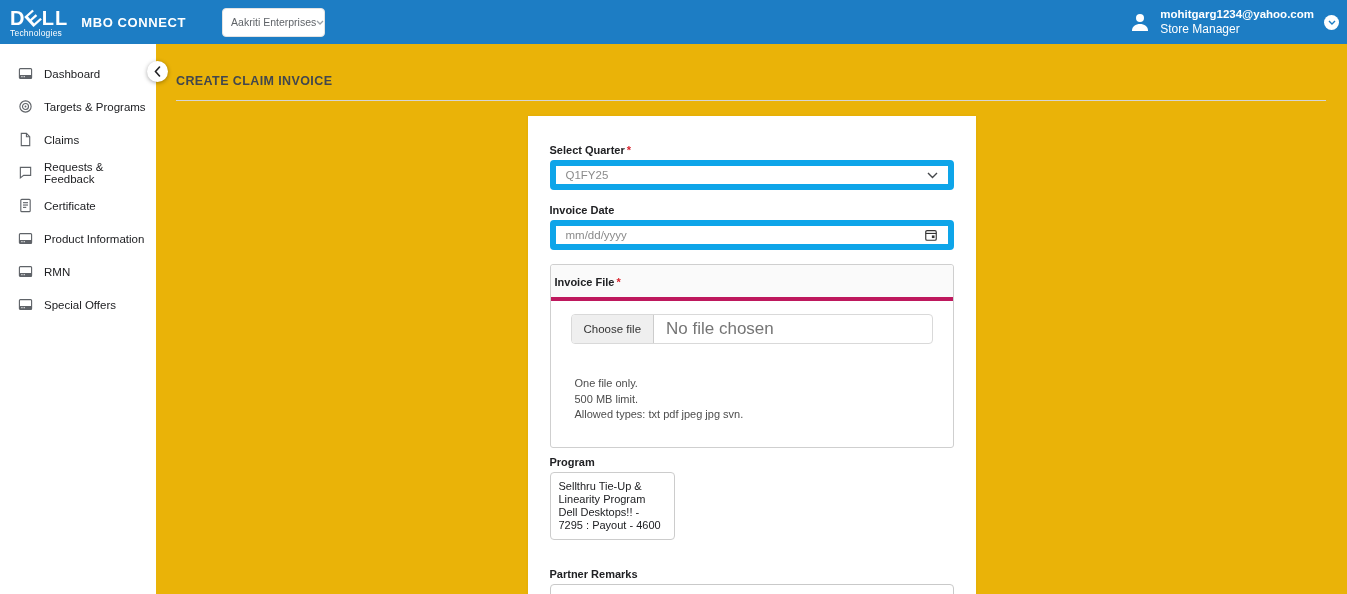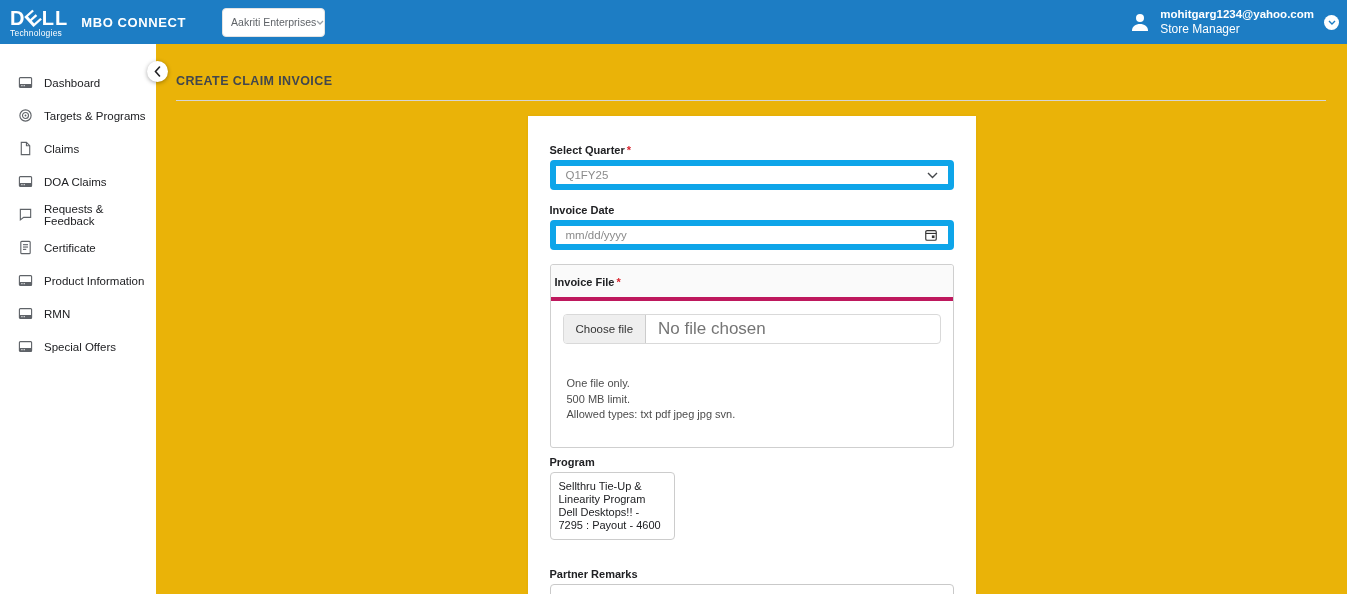--- a/index.html
+++ b/index.html
@@ -19,21 +19,21 @@
     padding:0 5px 0 8px; font-size:10.5px; color:#5f6368; cursor:pointer; white-space:nowrap; overflow:hidden; }
   .user { margin-left:auto; display:flex; align-items:center; color:#fff; }
   .user-text { margin-left:8px; }
   .user-email { font-size:11.5px; font-weight:700;text-align:center; }
   .user-role { font-size:12px; font-weight:400; margin-top:2px; }
   .user-caret { width:15px; height:15px; border-radius:50%; background:#fff; margin-left:10px;
     display:flex; align-items:center; justify-content:center; cursor:pointer; }
 
   
   .body-row { display:flex; height:550px; position:relative; }
-  .sidebar { width:156px; background:#fff; padding-top:22px; flex:none; }
+  .sidebar { width:156px; background:#fff; padding-top:13px; flex:none; }
   .nav-item { height:33px; display:flex; align-items:center; padding-left:18px;
     font-size:11.5px; color:#202124; cursor:pointer; }
   .nav-icon { width:15px; height:15px; margin-right:11px; display:flex; flex:none; }
   .collapse-btn { position:absolute; left:147px; top:17px; width:21px; height:21px;
     border-radius:50%; background:#fff; box-shadow:0 1px 4px rgba(0,0,0,0.35);
     display:flex; align-items:center; justify-content:center; z-index:5; cursor:pointer; }
 
   .main { flex:1; background:#eab308; overflow:hidden; }
   .page-title { margin:30px 0 0 20px; font-size:12.5px; font-weight:700; color:#42474d;
     letter-spacing:0.4px; }
@@ -46,21 +46,21 @@
   .label { font-size:11px; font-weight:700; color:#202124; margin-bottom:4px; }
   .req { color:#d9232e; margin-left:2px; }
   .input { height:30px; border:6px solid #0ea5e9; border-radius:4px; background:#fff;
     display:flex; align-items:center; justify-content:space-between; padding:0 10px;
     font-size:11.5px; color:#8b8b8b; cursor:pointer; }
   .input .val { color:#8b8b8b; }
 
   .fieldset { border:1px solid #cfcfcf; border-radius:3px; background:#fff; margin-bottom:8px; }
   .fieldset-header { background:#fafafa; border-bottom:4px solid #be185d; padding:7px 4px;
     border-radius:3px 3px 0 0; }
-  .fieldset-body { padding:13px 12px 24px; }
+  .fieldset-body { padding:13px 20px 24px; }
   .file-row { border:1px solid #d9d9d9; border-radius:4px; height:30px; display:flex;
     align-items:center; overflow:hidden; background:#fff; }
   .choose-btn { background:#efefef; border:none; border-right:1px solid #ccc; height:100%;
     padding:0 12px; font-size:11.5px; color:#333; font-family:inherit; cursor:pointer; }
   .no-file { color:#757575; font-size:17px; margin-left:12px; }
   .constraints { margin:32px 4px 0; font-size:11px; color:#4d4d4d; line-height:15.5px; }
 
   .program-box { width:125px; border:1px solid #ccc; border-radius:4px; padding:7px 8px;
     font-size:11px; line-height:13px; color:#202124; cursor:default; }
   .program-field { margin-bottom:28px; }
@@ -142,31 +142,20 @@
     <div class="nav-item">
       <span class="nav-icon">
         <svg width="15" height="15" viewBox="0 0 16 16" fill="none" stroke="#5f6368" stroke-width="1.2">
             <path d="M3.5 1.5h5.5l3.5 3.5v9.5h-9z"></path>
             <path d="M9 1.5v3.5h3.5"></path>
           </svg>
       </span>
       <span>Claims</span>
     </div>
 
-    <div class="nav-item">
-      <span class="nav-icon">
-        <svg width="15" height="15" viewBox="0 0 16 16">
-            <rect x="1.5" y="2.8" width="13" height="10.4" rx="1" fill="none" stroke="#5f6368" stroke-width="1.2"></rect>
-            <rect x="1.5" y="9.6" width="13" height="3.6" fill="#5f6368"></rect>
-            <circle cx="4.2" cy="11.4" r="0.7" fill="#fff"></circle>
-            <circle cx="6.6" cy="11.4" r="0.7" fill="#fff"></circle>
-          </svg>
-      </span>
-      <span>DOA Claims</span>
-    </div>
 
     <div class="nav-item">
       <span class="nav-icon">
         <svg width="15" height="15" viewBox="0 0 16 16" fill="none" stroke="#5f6368" stroke-width="1.2">
             <path d="M2.5 2.5h11v8.5H6l-3.5 2.8z"></path>
           </svg>
       </span>
       <span>Requests &amp; Feedback</span>
     </div>
 

